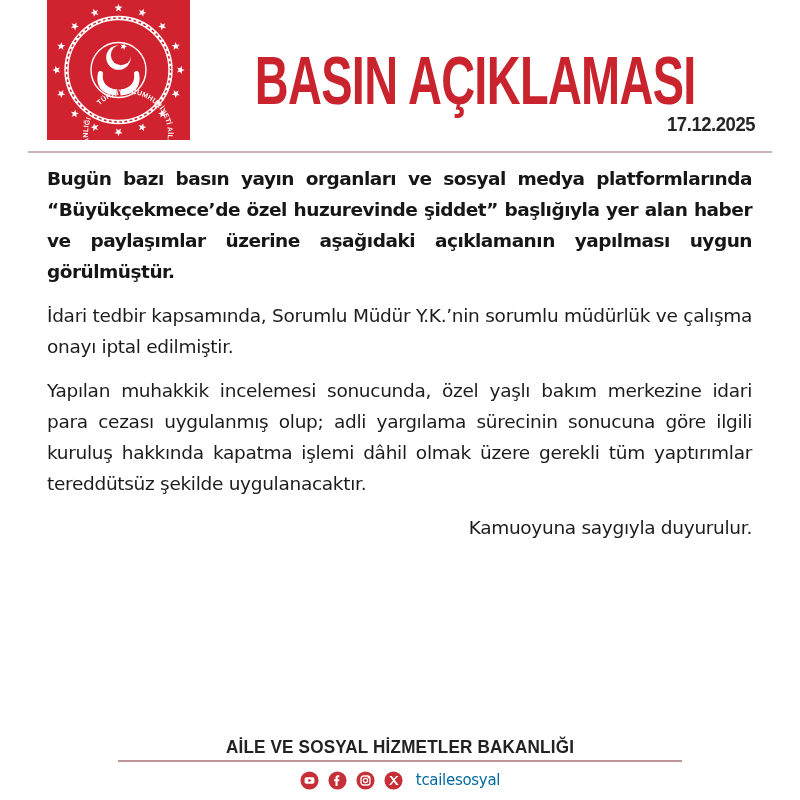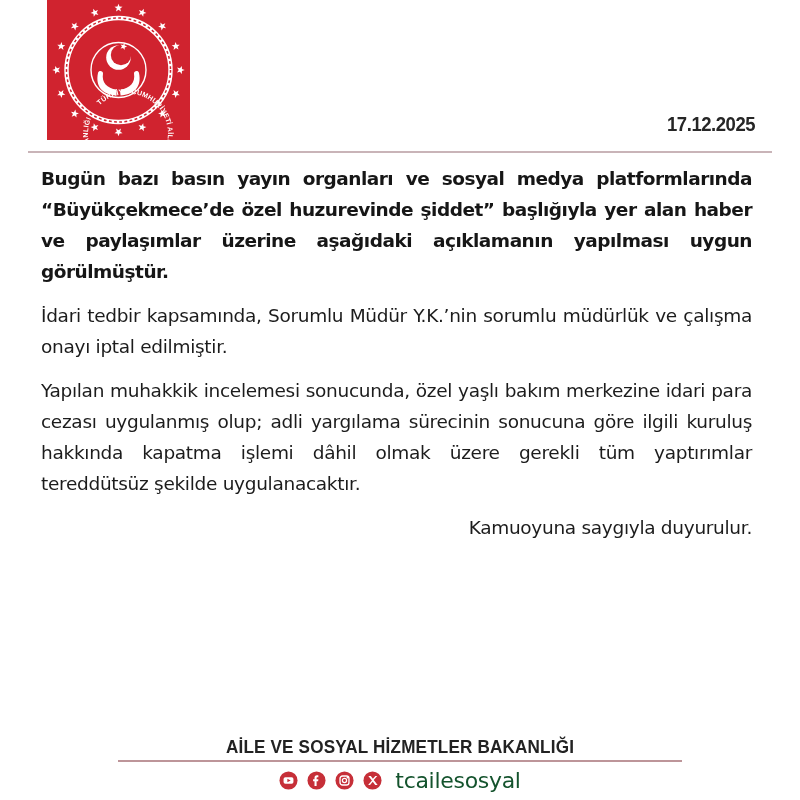--- a/index.html
+++ b/index.html
@@ -31,21 +31,21 @@
     font-size:21px; color:#262626; letter-spacing:-0.5px;
     transform:scaleX(0.88); transform-origin:right center;
   }
   .separator {
     position:absolute; left:28px; right:28px; top:151px; height:2px;
     background:#c9b4b8;
   }
 
   
   .body-text {
-    position:absolute; left:41px; right:48px; top:163px;
+    position:absolute; left:47px; right:48px; top:163px;
     color:#1c1c1c;
   }
   .body-text p {
     font-size:18.5px; line-height:31px; text-align:justify;
     letter-spacing:-0.3px; margin-bottom:13px; font-weight:400;
   }
   .body-text p.lead { font-weight:700; letter-spacing:-0.5px; color:#161616; }
   .body-text p.last { text-align:right; }
 
   
@@ -59,21 +59,21 @@
     position:absolute; left:118px; right:118px; top:760px; height:2px;
     background:#bd9599;
   }
   .social-row {
     position:absolute; left:0; right:0; top:768px; height:24px;
     display:flex; align-items:center; justify-content:center; gap:9px;
   }
   .sicon { display:inline-block; width:19px; height:19px; cursor:pointer; }
   .sicon svg { display:block; width:19px; height:19px; }
   .handle {
-    margin-left:4px; font-size:22px; font-weight:400; color:#14532d;
+    margin-left:4px; font-size:15px; font-weight:400; color:#0369a1;
     letter-spacing:-0.3px;
   }
 </style>
 </head>
 <body>
 
 <div class="page">
 
   <div class="logo-box">
     <svg viewBox="0 0 143 140" aria-hidden="true">
@@ -116,20 +116,23 @@
         <use href="#st" transform="translate(76.5,46.5) rotate(18) scale(0.72)"></use>
       </g>
 
       <g fill="#ffffff">
         <path d="M51,73 C48,87 56,94.5 69.5,95.5 L69.5,89.5 C60,88.5 54.5,82.5 56,73.5 C56.3,70.8 51.7,69.8 51,73 Z"></path>
         <path d="M92,73 C95,87 87,94.5 73.5,95.5 L73.5,89.5 C83,88.5 88.5,82.5 87,73.5 C86.7,70.8 91.3,69.8 92,73 Z"></path>
       </g>
     </svg>
   </div>
 
+  <div class="title-wrap">
+    <h1 class="title">BASIN AÇIKLAMASI</h1>
+  </div>
 
   <div class="date">17.12.2025</div>
 
   <div class="separator"></div>
 
   <main class="body-text">
     <p class="lead">Bugün bazı basın yayın organları ve sosyal medya platformlarında “Büyükçekmece’de özel huzurevinde şiddet” başlığıyla yer alan haber ve paylaşımlar üzerine aşağıdaki açıklamanın yapılması uygun görülmüştür.</p>
     <p>İdari tedbir kapsamında, Sorumlu Müdür Y.K.’nin sorumlu müdürlük ve çalışma onayı iptal edilmiştir.</p>
     <p>Yapılan muhakkik incelemesi sonucunda, özel yaşlı bakım merkezine idari para cezası uygulanmış olup; adli yargılama sürecinin sonucuna göre ilgili kuruluş hakkında kapatma işlemi dâhil olmak üzere gerekli tüm yaptırımlar tereddütsüz şekilde uygulanacaktır.</p>
     <p class="last">Kamuoyuna saygıyla duyurulur.</p>

